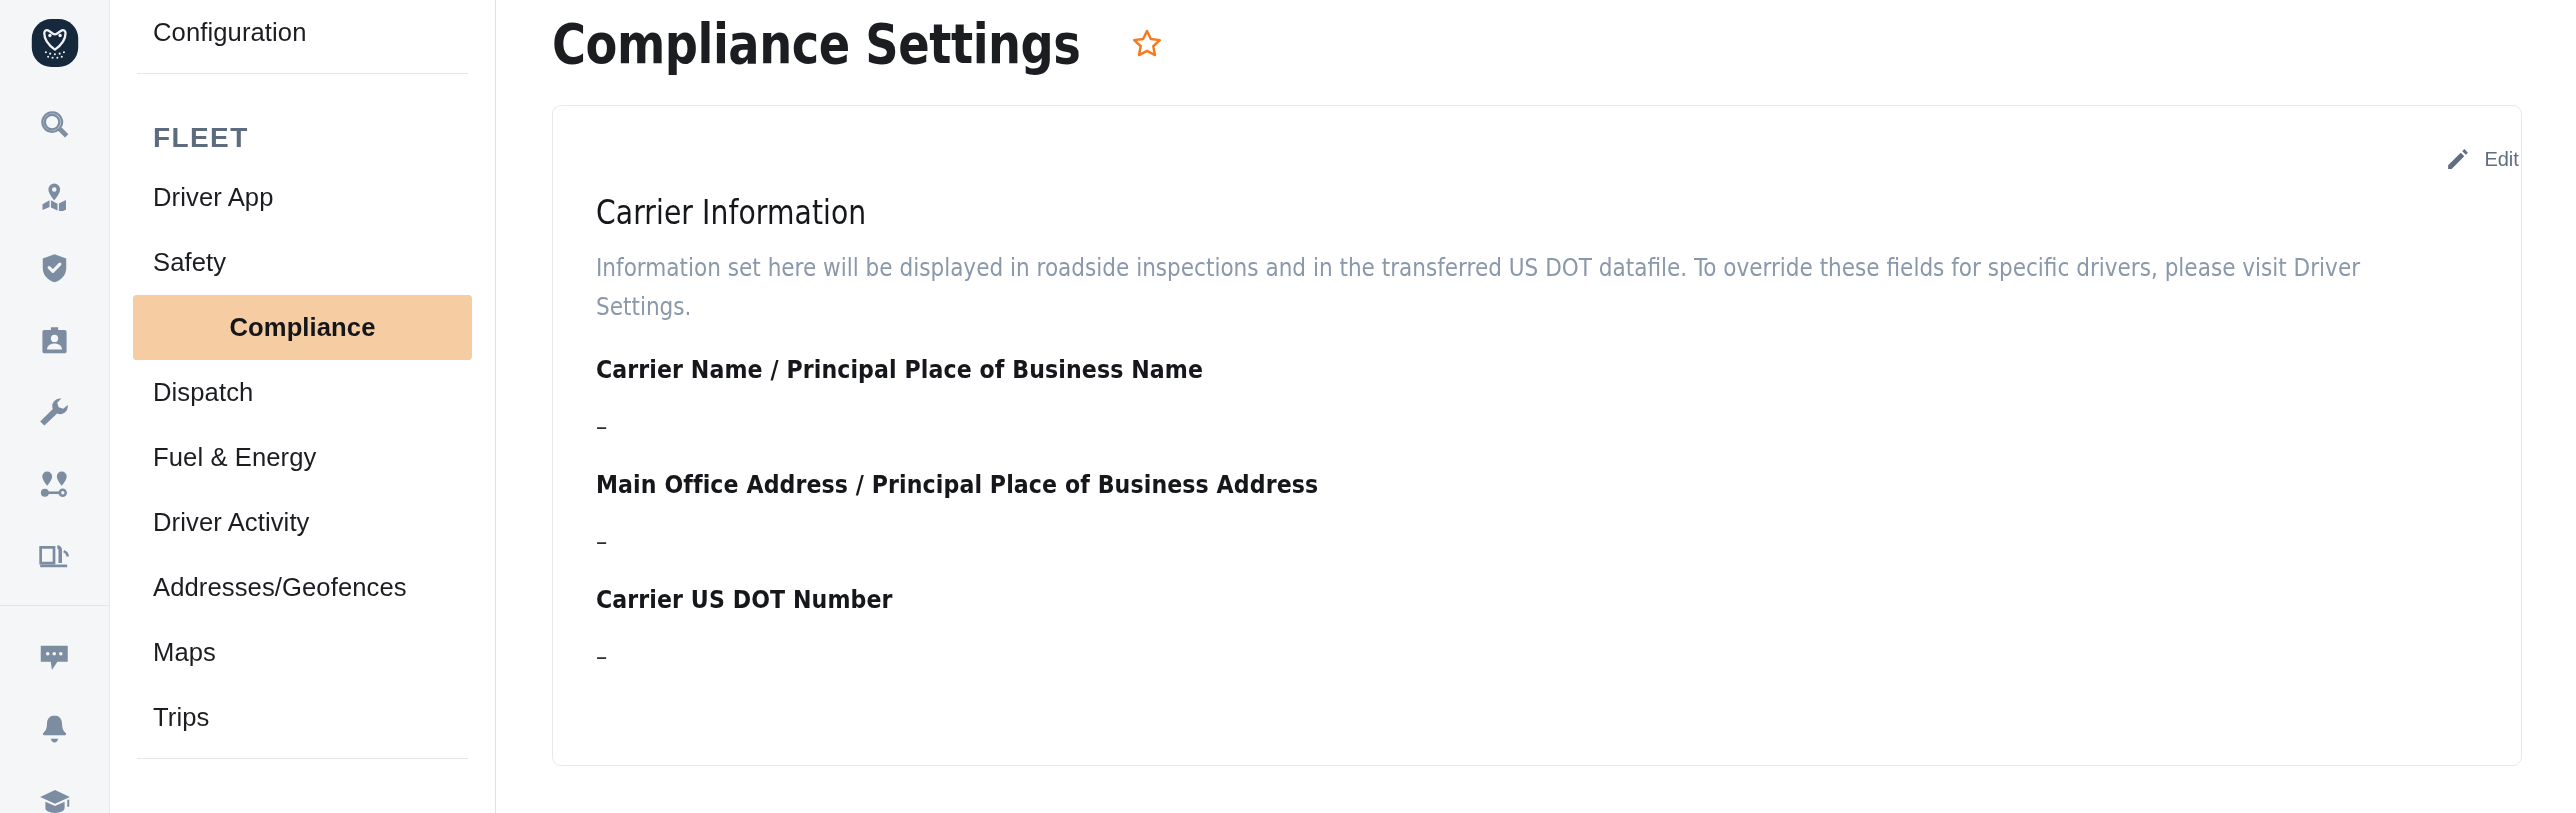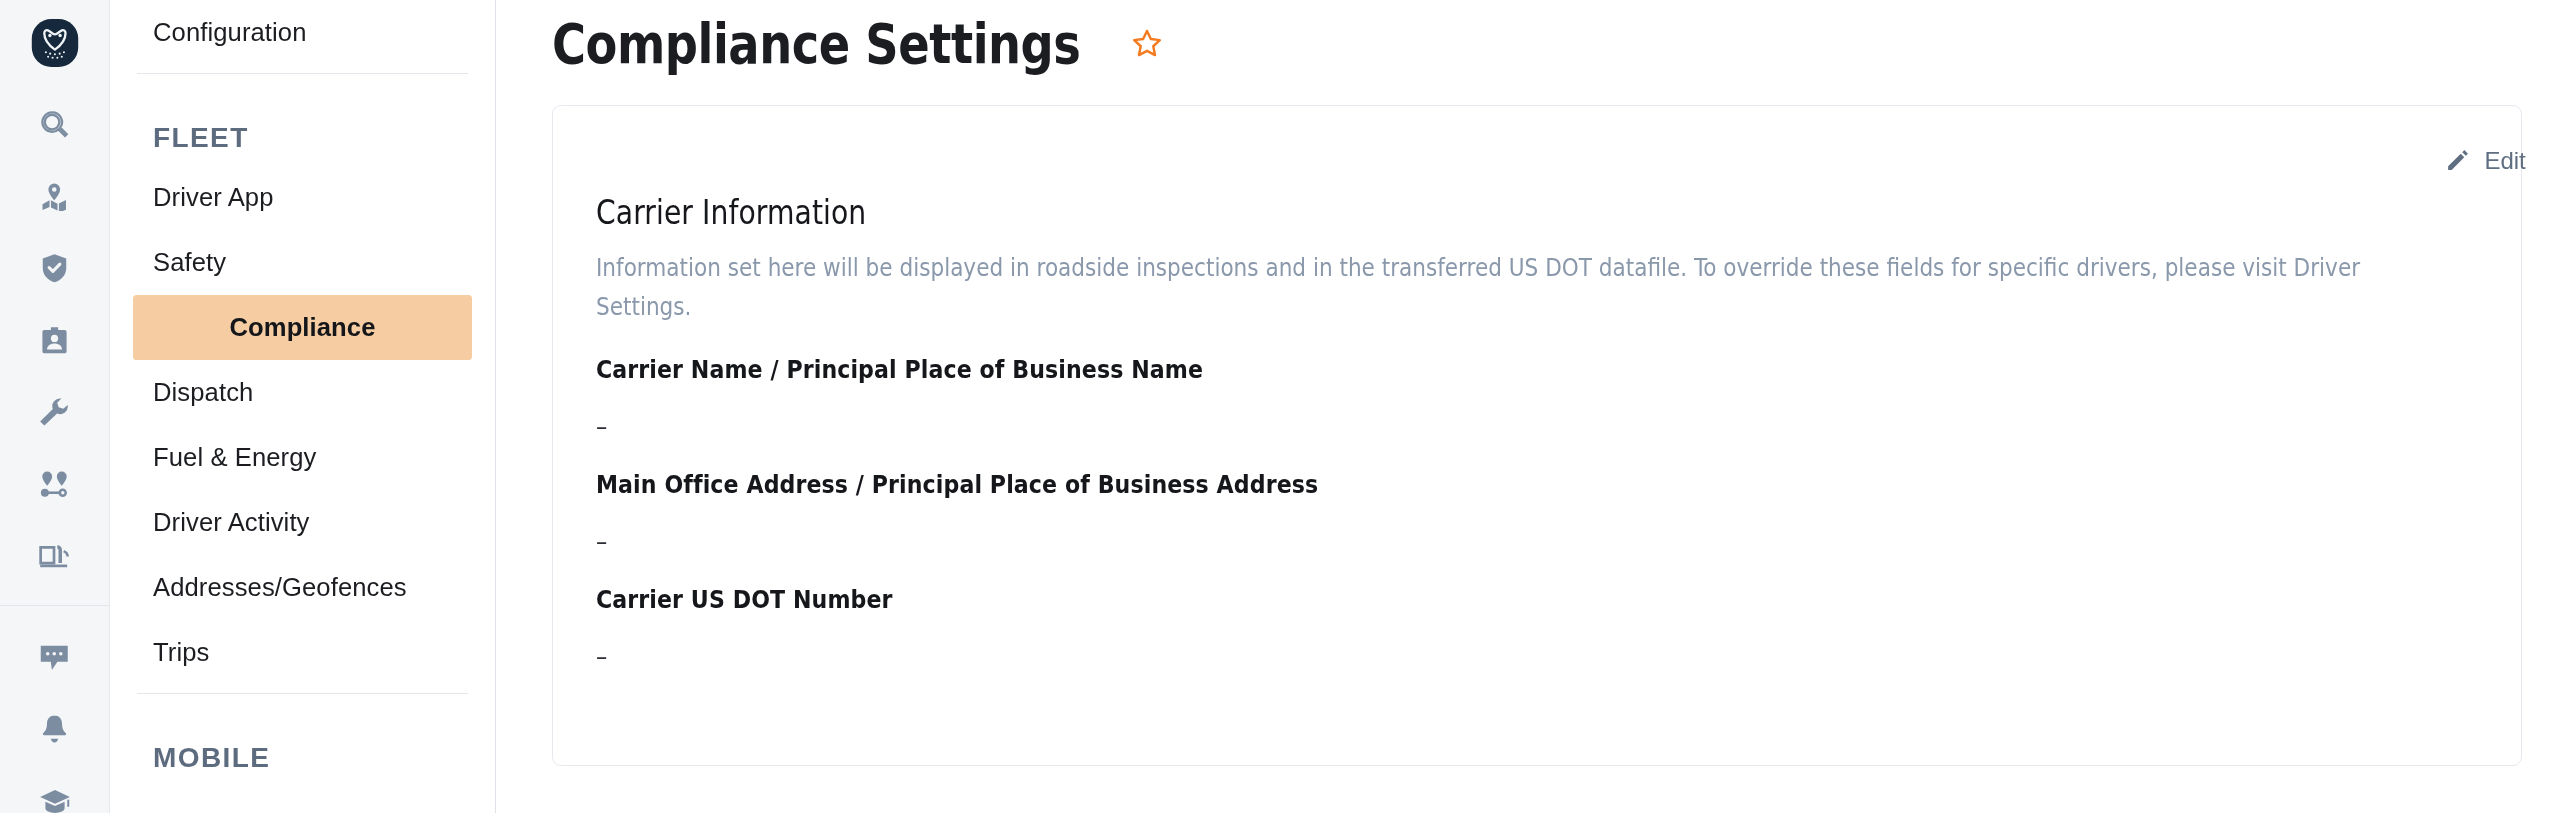--- a/index.html
+++ b/index.html
@@ -194,21 +194,21 @@
     transform: scaleX(0.96);
     transform-origin: left top;
     width: 1930px;
   }
 
   .edit-button {
     display: flex;
     align-items: center;
     gap: 14.4px;
     color: #5f6e80;
-    font-size: 24px;
+    font-size: 20px;
     cursor: pointer;
     white-space: nowrap;
     padding-top: 1.8px;
     margin-right: 5.4px;
   }
   .edit-button svg { display: block; fill: #5f6e80; }
   .edit-icon { width: 25px; height: 25px; flex: 0 0 25px; }
 
   .field-group { margin-top: 28px; }
   .field-group:first-of-type { margin-top: 70px; }
@@ -360,20 +360,23 @@
     <div class="nav-item">
       <span>Fuel &amp; Energy</span>
     </div>
     <div class="nav-item">
       <span>Driver Activity</span>
     </div>
     <div class="nav-item">
       <span>Addresses/Geofences</span>
     </div>
     <div class="nav-item">
+      <span>Maps</span>
+    </div>
+    <div class="nav-item">
       <span>Trips</span>
     </div>
 
     <div class="nav-divider"></div>
 
     <div class="nav-section-label">MOBILE</div>
   </div>
 
   <div class="main">
 

